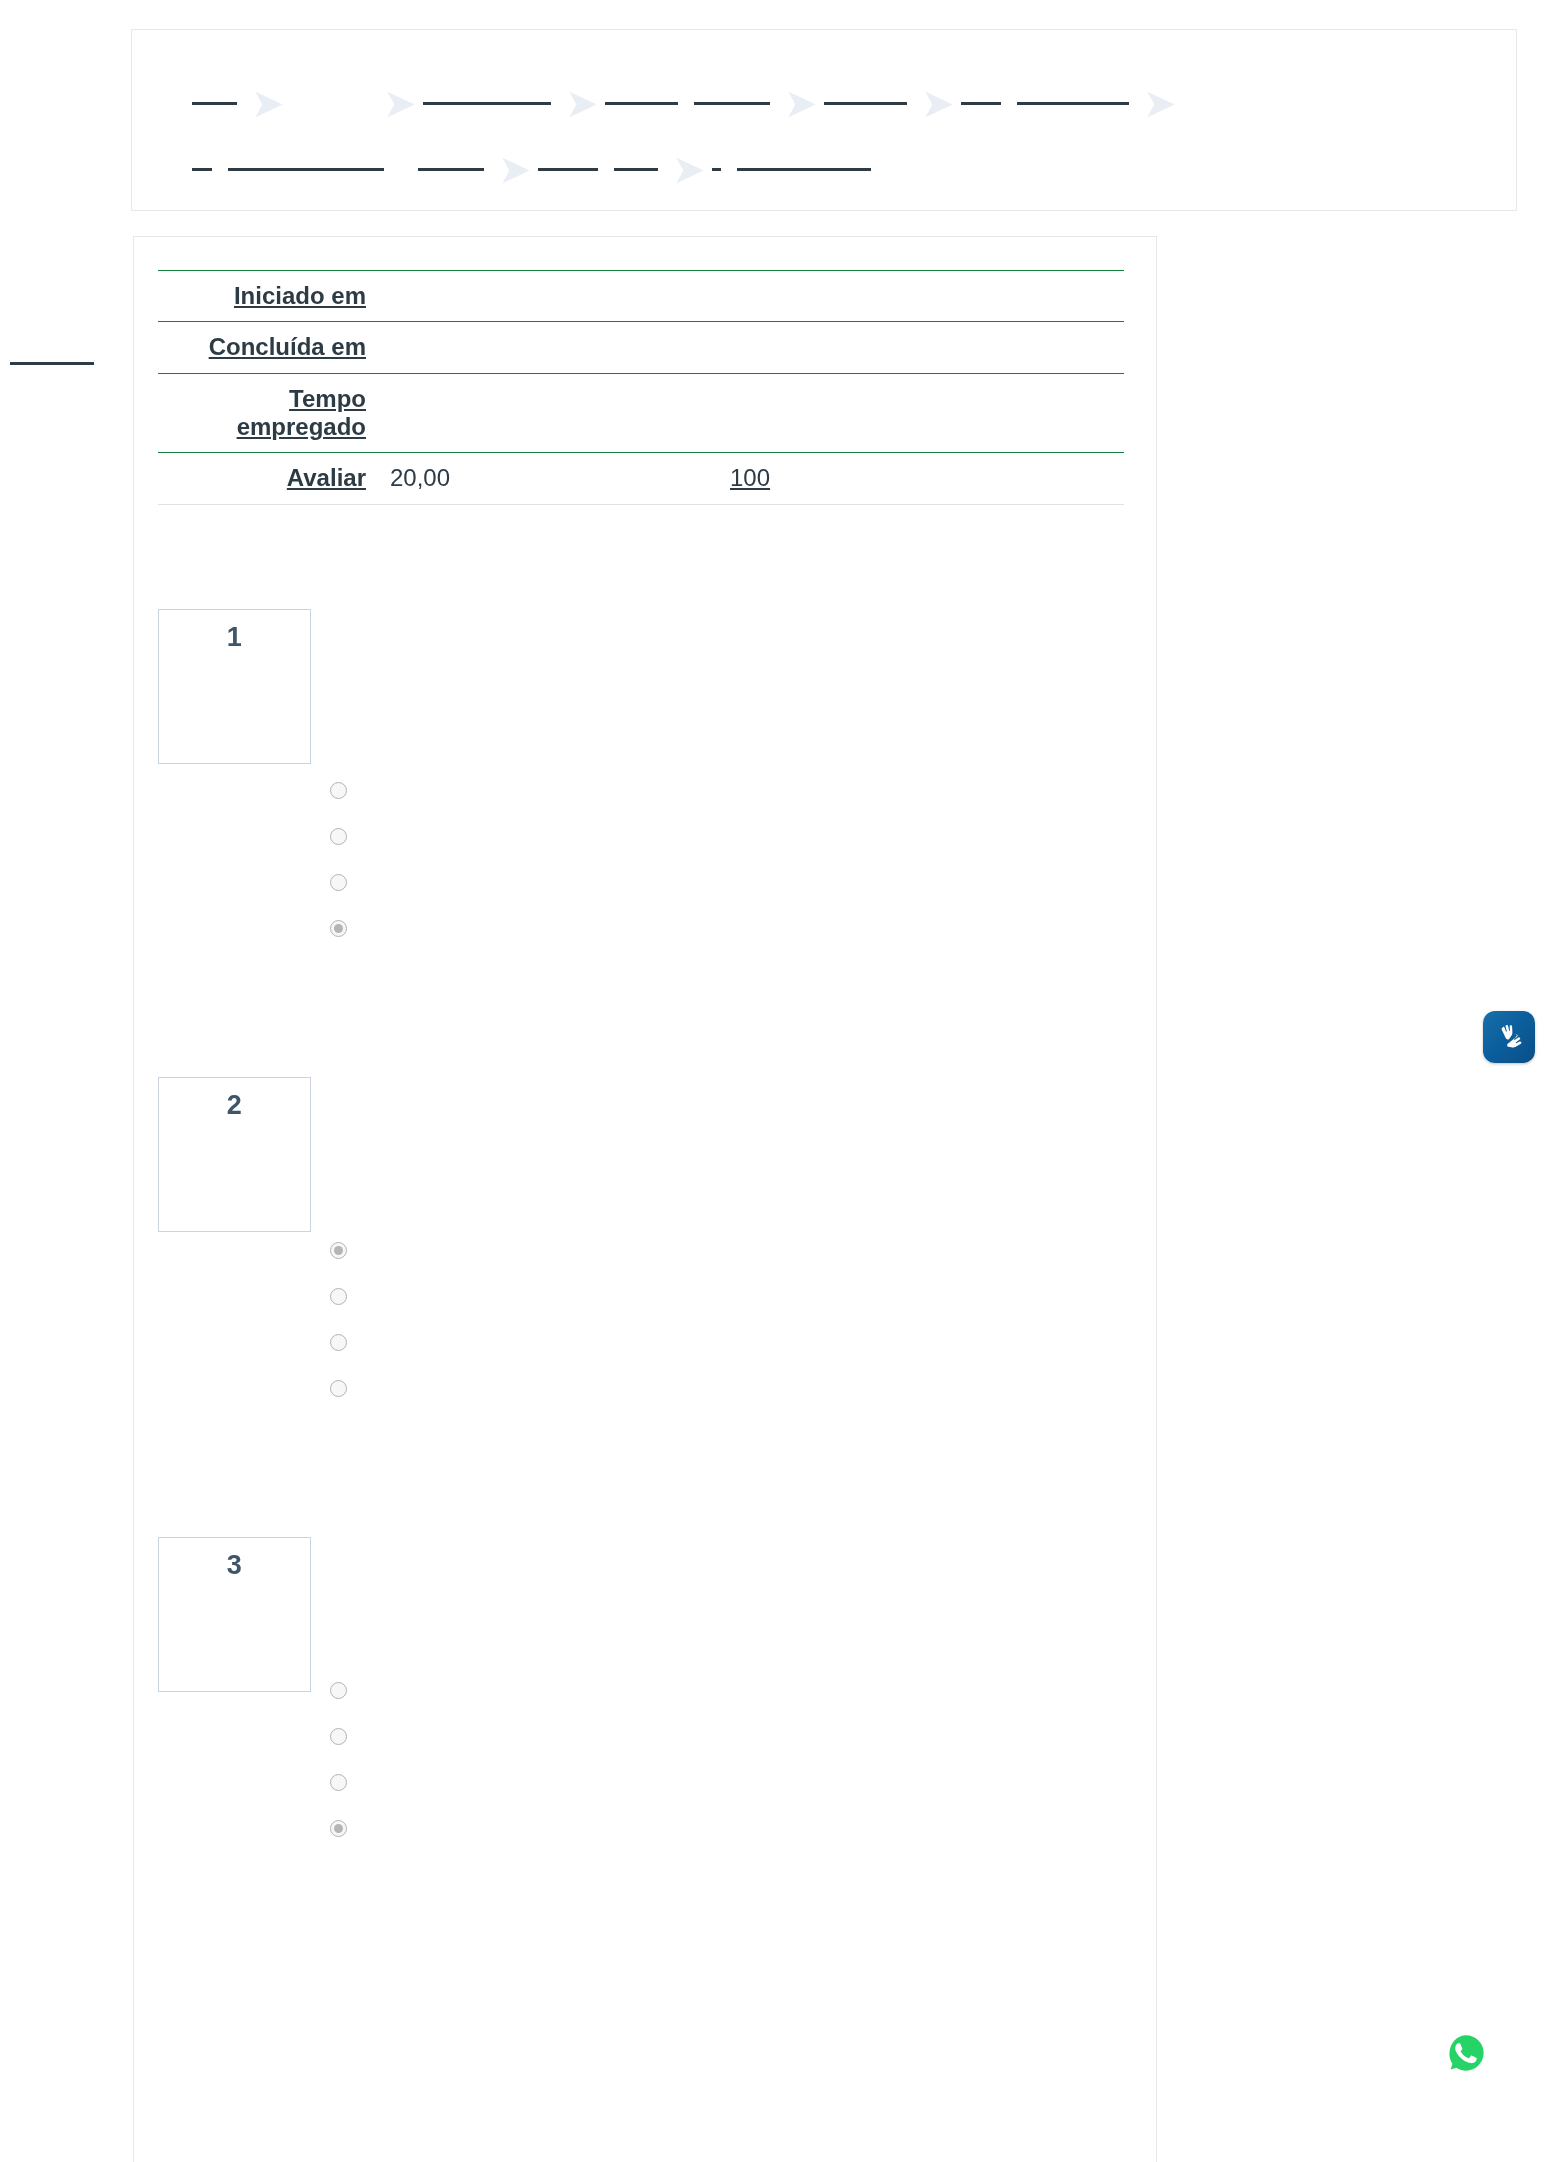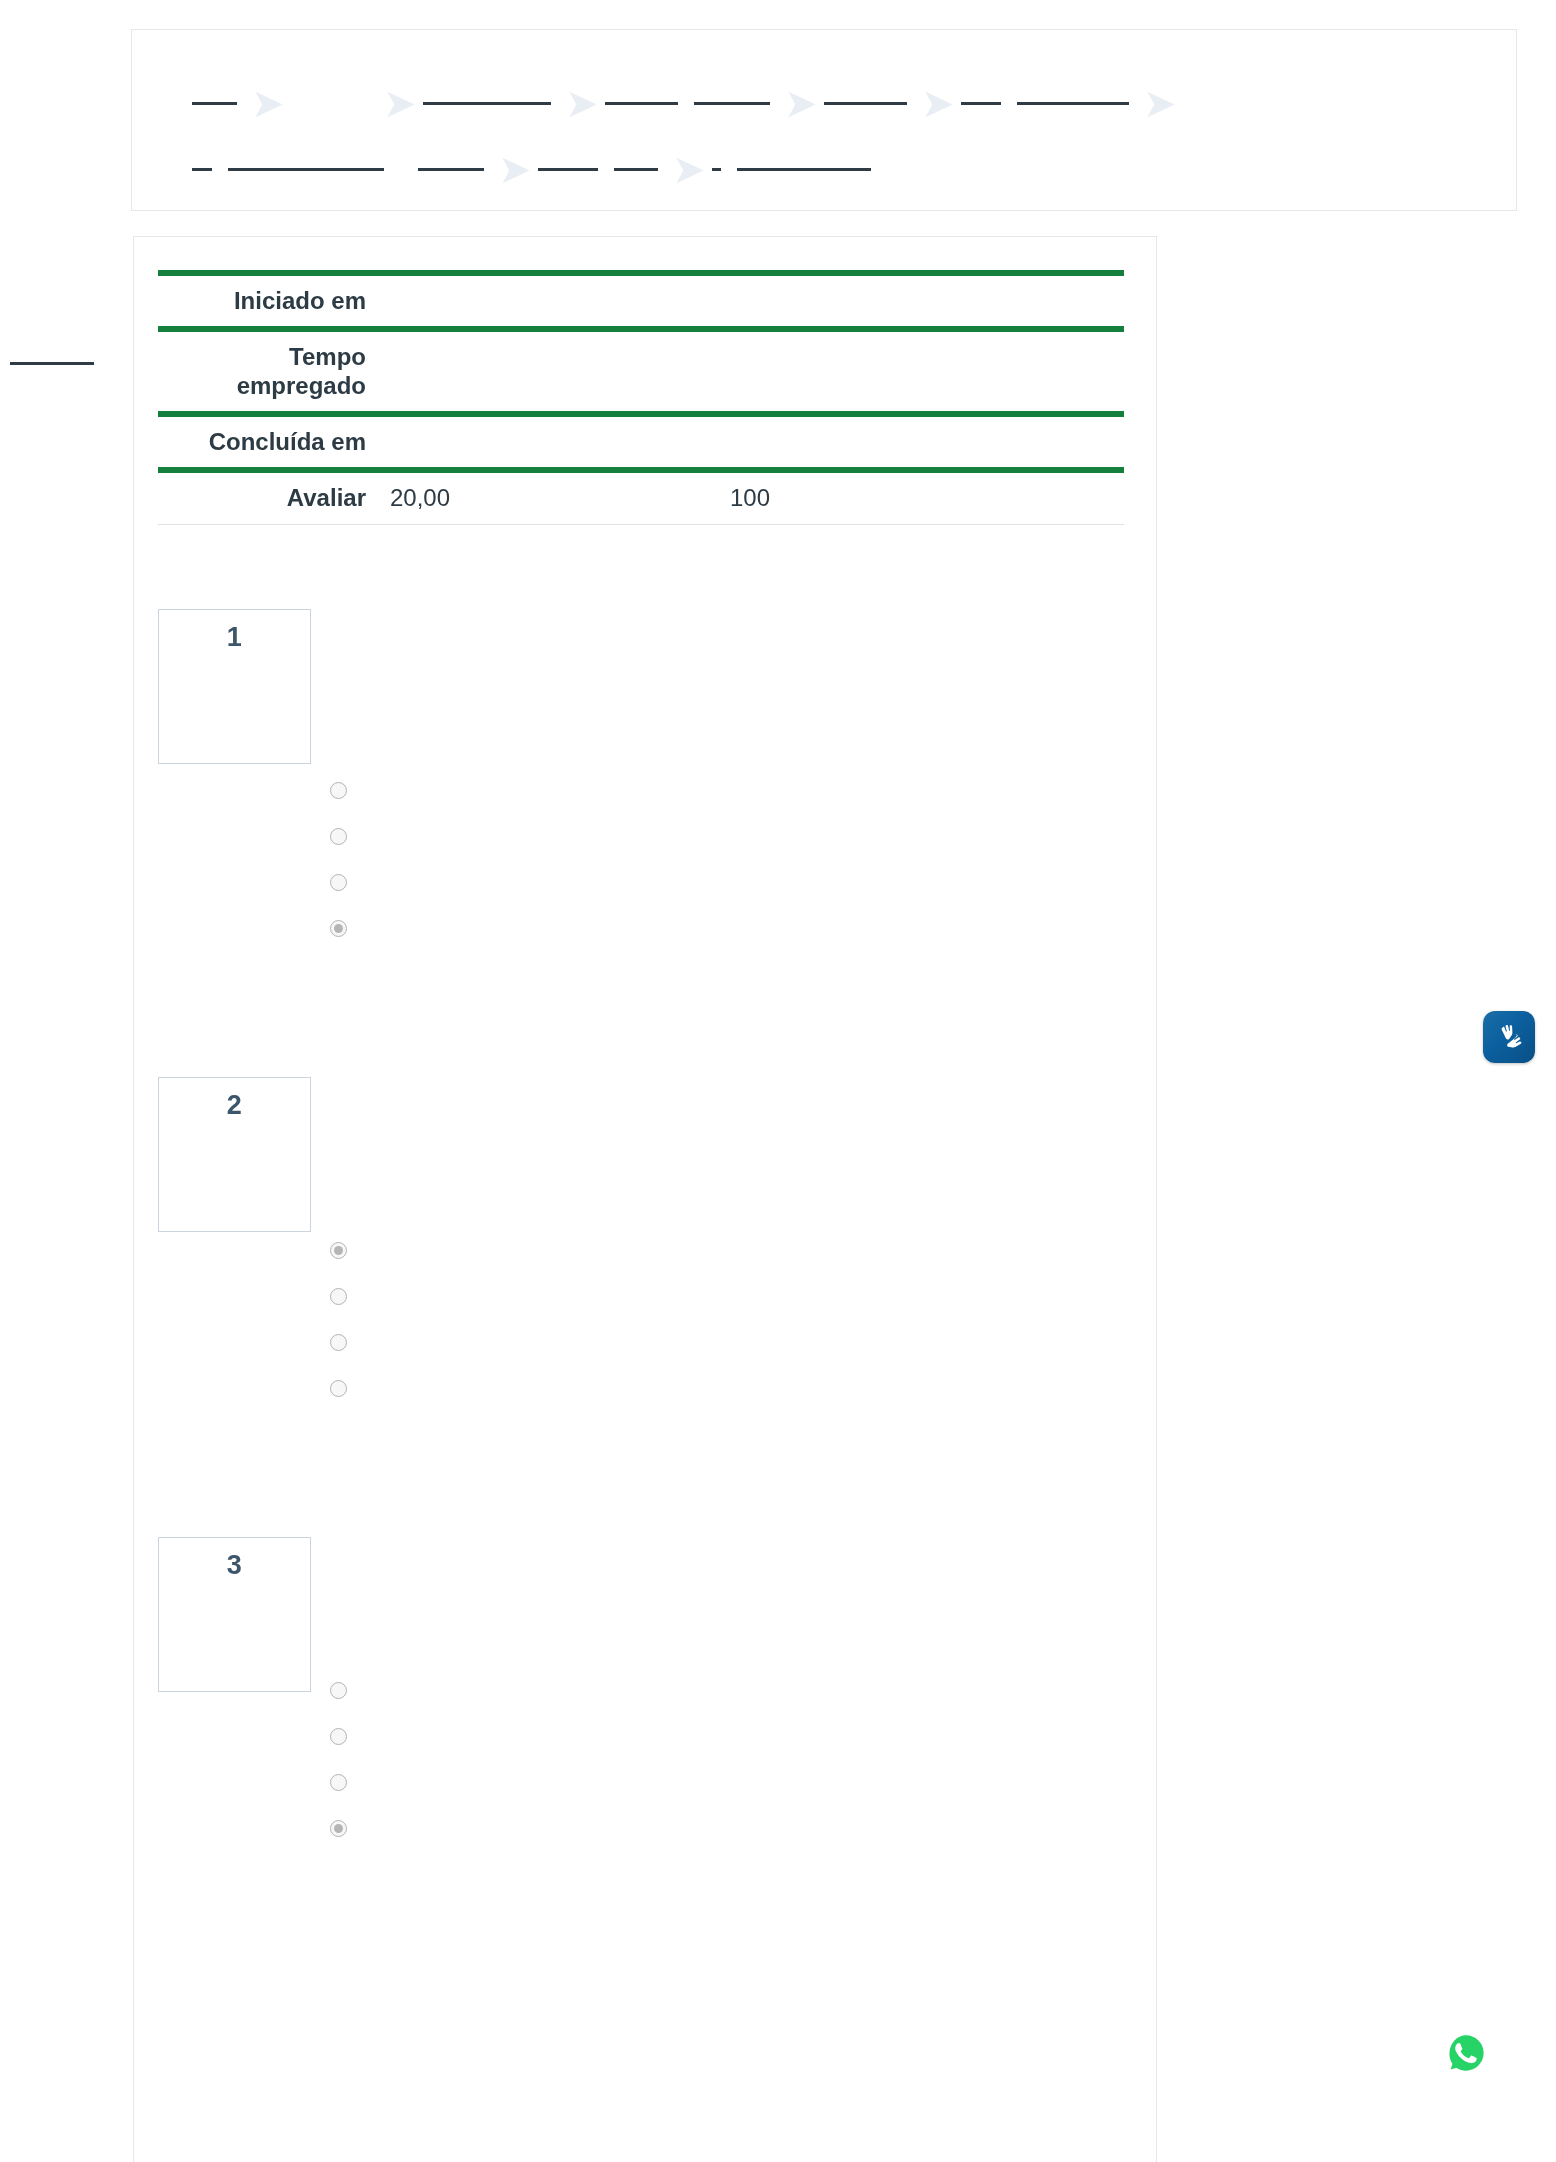--- a/index.html
+++ b/index.html
@@ -80,21 +80,21 @@
   }
 
   
   .summary-table {
     position: absolute;
     left: 24px;
     top: 33px;
     width: 966px;
     border-collapse: collapse;
   }
-  .summary-table tr { border-top: 6px solid #15803d; }
+  .summary-table tr { border-top: 1px solid #15803d; text-decoration: underline; }
   .summary-table tr:last-child { border-bottom: 1px solid #dfe3e8; }
   .summary-table th {
     width: 218px;
     text-align: right;
     padding: 11px 10px 11px 0;
     font-size: 24px;
     font-weight: bold;
     color: #2d3b45;
     vertical-align: top;
     line-height: 1.18;
@@ -230,25 +230,25 @@
 
 <div class="content-panel">
 
   <table class="summary-table">
     <tbody>
       <tr>
         <th>Iniciado em</th>
         <td></td>
       </tr>
       <tr>
-        <th>Tempo empregado</th>
+        <th>Concluída em</th>
         <td></td>
       </tr>
       <tr>
-        <th>Concluída em</th>
+        <th>Tempo empregado</th>
         <td></td>
       </tr>
       <tr>
         <th>Avaliar</th>
         <td><span class="grade-value">20,00</span><span>100</span></td>
       </tr>
     </tbody>
   </table>
 
   <div class="question-block">

